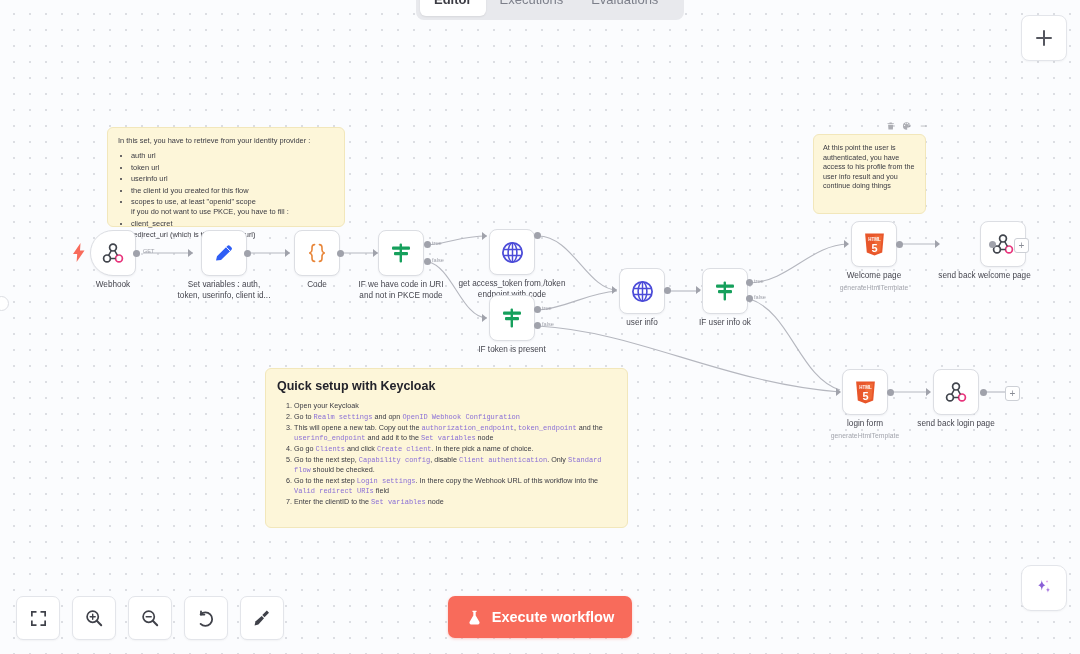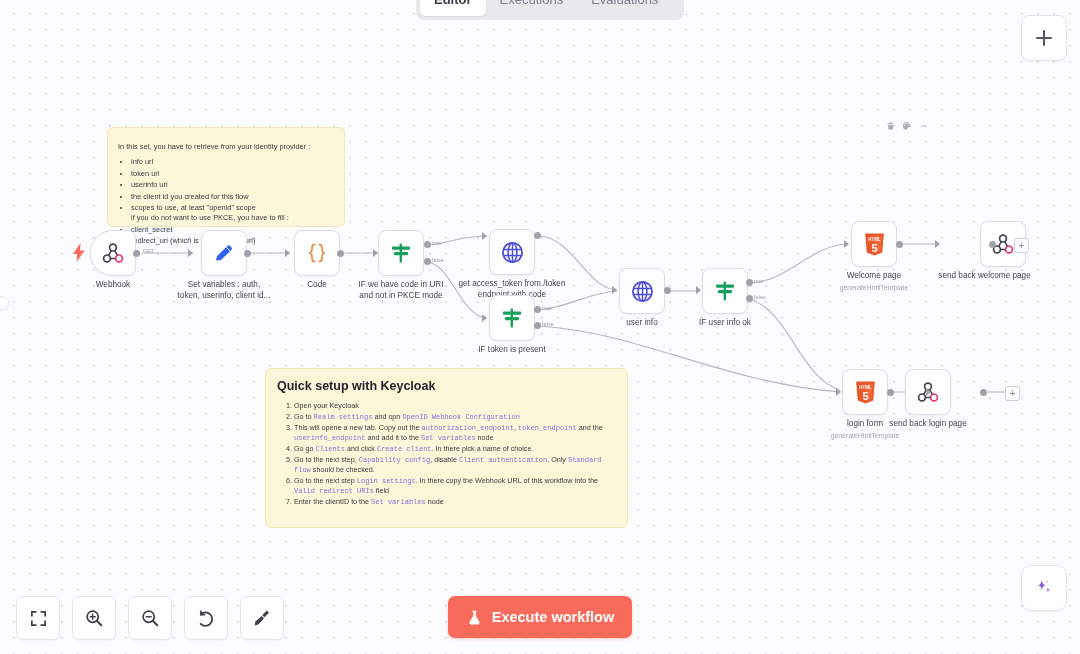--- a/index.html
+++ b/index.html
@@ -29,21 +29,21 @@
     flex:0 0 auto;height:32px;line-height:32px;padding:0 14px;border-radius:6px;
     font-size:13px;color:#7c7f8a;text-align:center;
   }
   .tab.active{background:#ffffff;color:#3c3c44;font-weight:600;box-shadow:0 1px 2px rgba(0,0,0,.08);}
 
   
   .sticky{
     position:absolute;background:#fdf6d9;border:1px solid #f2e7bb;border-radius:6px;
     box-sizing:border-box;color:#3a3a42;
   }
-  #sticky-providers{left:107px;top:127px;width:238px;height:100px;padding:14px 10px;}
+  #sticky-providers{left:107px;top:127px;width:238px;height:100px;padding:8px 10px;}
   #sticky-providers .hd{font-size:7.4px;line-height:10px;margin:0 0 5px 0;}
   #sticky-providers ul{margin:0;padding-left:13px;list-style:disc;}
   #sticky-providers li{font-size:7.4px;line-height:9.6px;margin-bottom:2px;}
   #sticky-providers li .sub{display:block;}
 
   #sticky-authed{left:813px;top:134px;width:113px;height:80px;padding:8px 9px;}
   #sticky-authed p{margin:0;font-size:7.2px;line-height:9.6px;}
   #sticky-authed-tools{
     position:absolute;left:886px;top:119px;width:42px;height:14px;
     display:flex;gap:7px;align-items:center;justify-content:flex-end;z-index:20;
@@ -143,21 +143,21 @@
 
       <path d="M891,392 L930,392"></path>
 
       <path d="M984,392 L1005,392"></path>
     </g>
   </svg>
 
   <div class="sticky" id="sticky-providers">
     <p class="hd">In this set, you have to retrieve from your identity provider :</p>
     <ul>
-      <li>info url</li>
+      <li>auth url</li>
       <li>token url</li>
       <li>userinfo url</li>
       <li>the client id you created for this flow</li>
       <li><span>scopes to use, at least "openid" scope</span><span class="sub">if you do not want to use PKCE, you have to fill :</span></li>
       <li>client_secret</li>
       <li>redirect_uri (which is the webhook url)</li>
     </ul>
   </div>
 
   <div id="sticky-authed-tools">
@@ -165,20 +165,23 @@
         <path fill="#6c6e77" d="M6 2h4v1.2h3.4V4.6H2.6V3.2H6V2zM3.6 5.8h8.8l-.6 8.2H4.2l-.6-8.2z"></path>
       </svg>
     <svg class="ic" viewBox="0 0 16 16">
         <path fill="#6c6e77" d="M8 1.6A6.4 6.4 0 0 0 8 14.4c.7 0 1.2-.55 1.2-1.2 0-.3-.12-.58-.31-.78-.2-.2-.3-.47-.3-.77 0-.65.54-1.2 1.2-1.2h1.4A3.2 3.2 0 0 0 14.4 7.2C14.4 4.1 11.5 1.6 8 1.6zM4.4 8a1.1 1.1 0 1 1 0-2.2 1.1 1.1 0 0 1 0 2.2zm2.2-3a1.1 1.1 0 1 1 0-2.2 1.1 1.1 0 0 1 0 2.2zm2.9 0a1.1 1.1 0 1 1 0-2.2 1.1 1.1 0 0 1 0 2.2zm2.7 2.2a1.1 1.1 0 1 1 0-2.2 1.1 1.1 0 0 1 0 2.2z"></path>
       </svg>
     <svg class="ic" viewBox="0 0 16 16">
         <rect x="3" y="7.4" width="10" height="1.3" fill="#6c6e77"></rect>
       </svg>
   </div>
 
+  <div class="sticky" id="sticky-authed">
+    <p>At this point the user is authenticated, you have access to his profile from the user info result and you continue doing things</p>
+  </div>
 
   <div class="sticky" id="sticky-setup">
     <h2>Quick setup with Keycloak</h2>
     <ol>
       <li>Open your Keycloak</li>
       <li>Go to <code class="c">Realm settings</code> and opn <code class="c">OpenID Webhook Configuration</code></li>
       <li>This will opene a new tab. Copy out the <code class="c">authorization_endpoint</code>, <code class="c">token_endpoint</code> and the <code class="c">userinfo_endpoint</code> and add it to the <code class="c">Set variables</code> node</li>
       <li>Go go <code class="c">Clients</code> and click <code class="c">Create client</code>. In there pick a name of choice.</li>
       <li>Go to the next step, <code class="c">Capability config</code>, disable <code class="c">Client authentication</code>. Only <code class="c">Standard flow</code> should be checked.</li>
       <li>Go to the next step <code class="c">Login settings</code>. In there copy the Webhook URL of this workflow into the <code class="c">Valid redirect URIs</code> field</li>
@@ -339,21 +342,21 @@
         <path d="M11 3.4v17.2l5.8-2.3 1.4-14.9z" fill="#f06a36"></path>
         <text x="11" y="9" font-family="Liberation Sans, sans-serif" font-size="4.3" fill="#ffffff" text-anchor="middle" font-weight="bold">HTML</text>
         <text x="11" y="19" font-family="Liberation Sans, sans-serif" font-size="10.5" fill="#ffffff" text-anchor="middle" font-weight="bold">5</text>
       </svg>
     </div>
     <div class="lbl"><span>login form</span><span class="sub">generateHtmlTemplate</span></div>
   </div>
   <div class="port" style="left:887px;top:389px;"></div>
 
   <div class="arrowin" style="left:926px;top:388px;"></div>
-  <div class="node" style="left:905px;top:369px;">
+  <div class="node" style="left:933px;top:369px;">
     <div class="box">
       <svg width="24" height="24" viewBox="0 0 24 24">
         <circle cx="6" cy="17.4" r="3.4" fill="none" stroke="#41454d" stroke-width="1.7"></circle>
         <circle cx="18" cy="17.4" r="3.4" fill="none" stroke="#e8357c" stroke-width="1.7"></circle>
         <circle cx="12" cy="6.6" r="3.4" fill="none" stroke="#41454d" stroke-width="1.7"></circle>
         <path d="M10.4 9.4 7.6 14.3M13.6 9.4l2.8 4.9M9.4 17.4h5.2" stroke="#41454d" stroke-width="1.5" fill="none"></path>
       </svg>
     </div>
     <div class="lbl">send back login page</div>
   </div>

